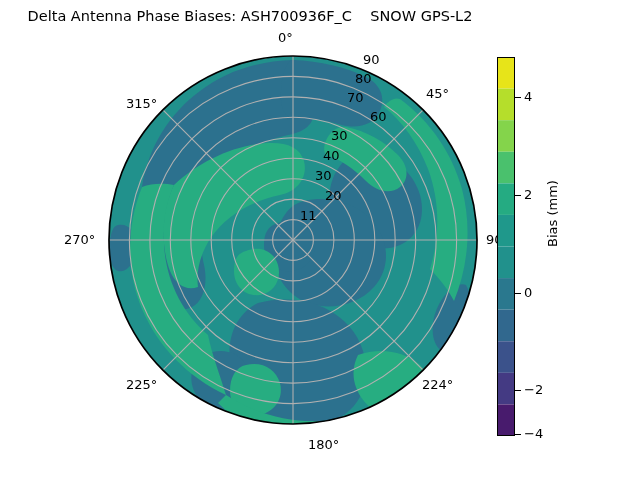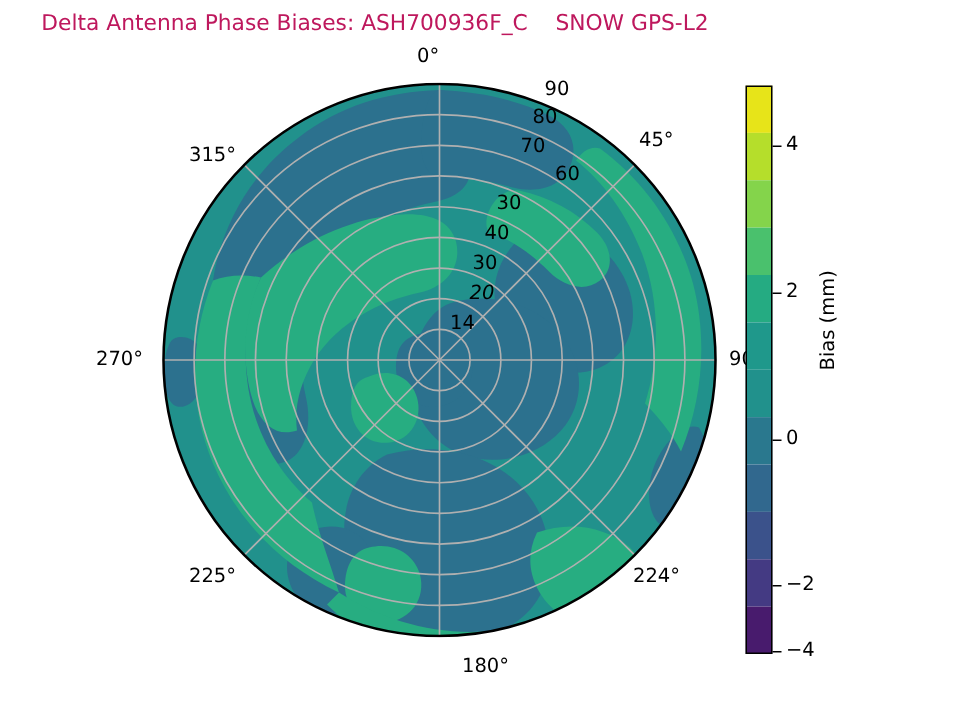--- a/index.html
+++ b/index.html
@@ -21,21 +21,21 @@
     width: 640px; height: 480px;
   }
 
   
   #plot-title {
     position: absolute;
     left: 0; top: 6px;
     width: 500px;
     text-align: center;
     font-size: 14.5px;
-    color: #be185d;
+    color: #000000;
     white-space: pre;
     line-height: 20px;
   }
 
   
   #polar-axes {
     position: absolute;
     left: 108px; top: 55px;
     width: 370px; height: 370px;
   }
@@ -269,22 +269,22 @@
 
     <div class="angle-label" style="left:170px; top:-24px;">0°</div>
     <div class="angle-label" style="left:318px; top:32px;">45°</div>
     <div class="angle-label" style="left:378px; top:178px;">90</div>
     <div class="angle-label" style="left:314px; top:323px;">224°</div>
     <div class="angle-label" style="left:152px; top:383px;margin-left:48px;">180°</div>
     <div class="angle-label" style="left:18px; top:323px;">225°</div>
     <div class="angle-label" style="left:-44px; top:178px;">270°</div>
     <div class="angle-label" style="left:18px; top:32px;margin-top:10px;">315°</div>
 
-    <div class="radial-label" style="left:192px; top:154px;">14</div>
-    <div class="radial-label" style="left:205px; top:134px;font-style:italic;">20</div>
+    <div class="radial-label" style="left:192px; top:154px;">11</div>
+    <div class="radial-label" style="left:217px; top:134px;">20</div>
     <div class="radial-label" style="left:207px; top:114px;">30</div>
     <div class="radial-label" style="left:215px; top:94px;">40</div>
     <div class="radial-label" style="left:223px; top:74px;">30</div>
     <div class="radial-label" style="left:231px; top:55px;margin-left:31px;">60</div>
     <div class="radial-label" style="left:239px; top:36px;">70</div>
     <div class="radial-label" style="left:247px; top:17px;text-align:right;">80</div>
     <div class="radial-label" style="left:255px; top:-2px;">90</div>
   </div>
 
   <div id="colorbar-wrap">

